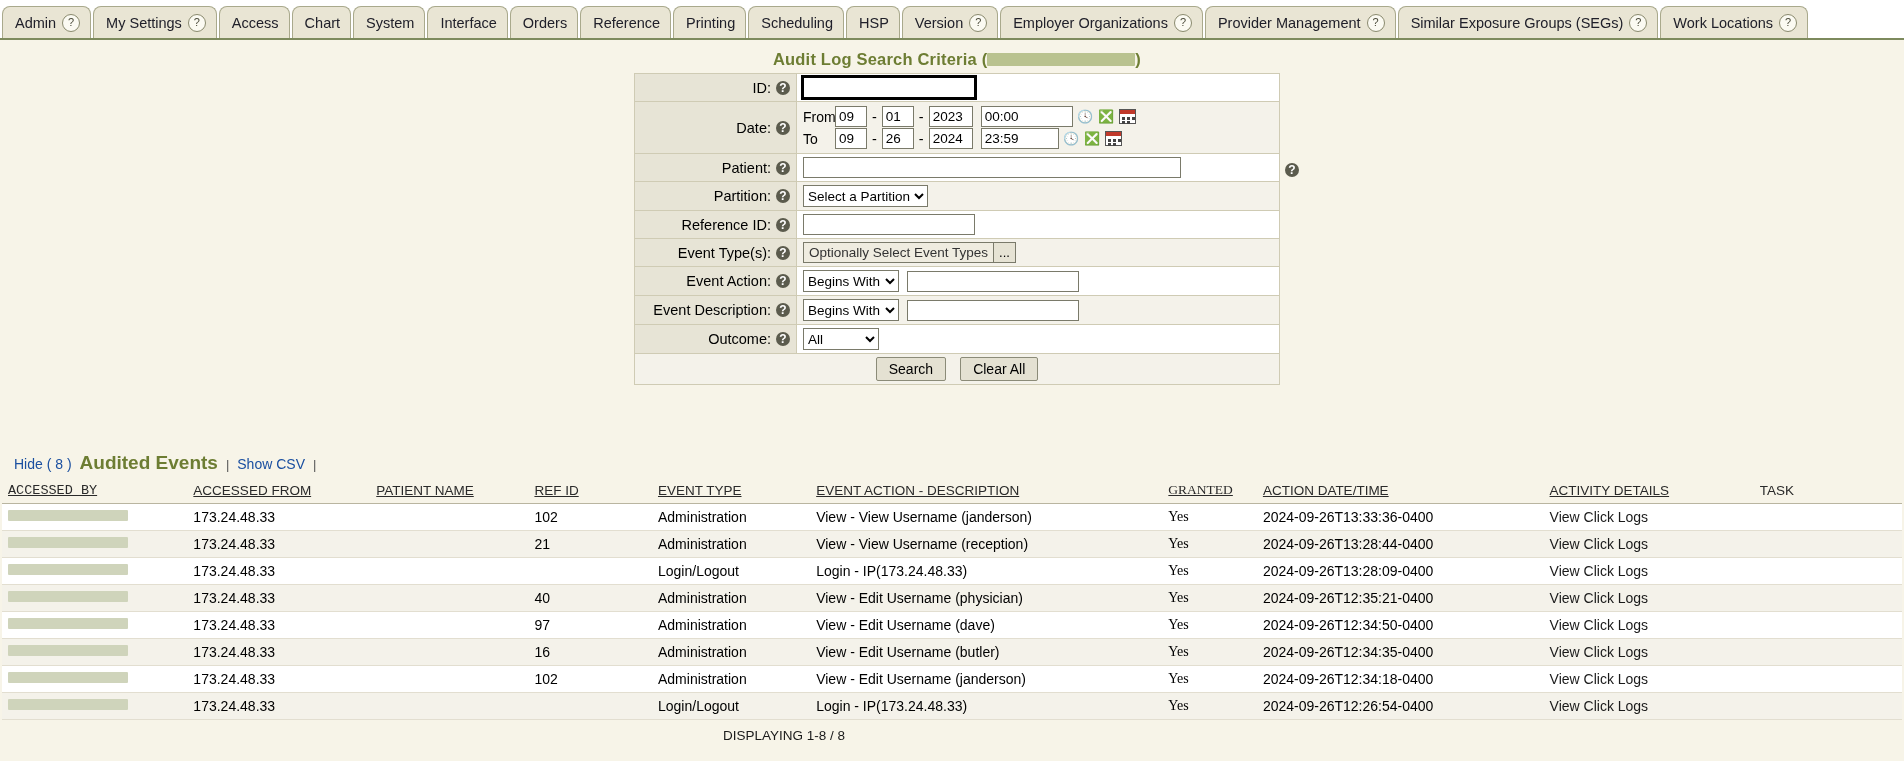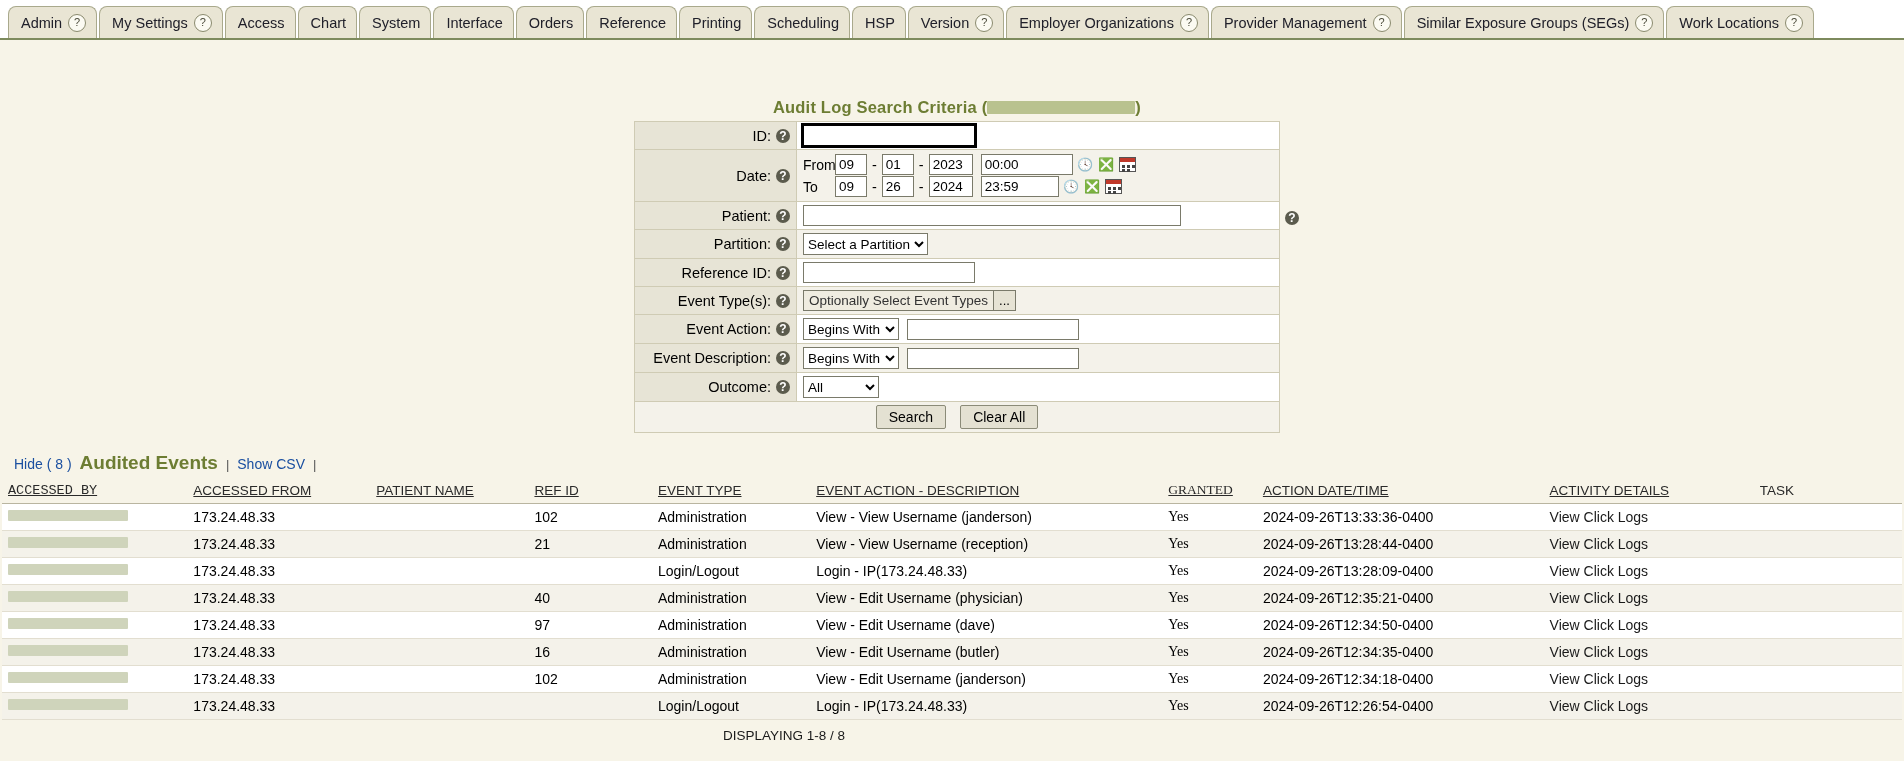--- a/index.html
+++ b/index.html
@@ -14,21 +14,21 @@
   }
 
   
   .tabbar {
     position: relative;
     height: 40px;
     background: #ffffff;
     border-bottom: 2px solid #7d8a5d;
     display: flex;
     align-items: flex-end;
-    padding-left: 8px;
+    padding-left: 2px;
     overflow: hidden;
   }
   .tab {
     position: relative;
     height: 32px;
     display: flex;
     align-items: center;
     gap: 6px;
     padding: 0 10px 0 12px;
     margin-right: 2px;
@@ -60,21 +60,20 @@
     height: 721px;
     background: #f7f4e8;
   }
 
   
   .criteria {
     position: absolute;
     left: 634px;
     top: 10px;
     width: 646px;
-    margin-top: 48px;
   }
   .criteria-title {
     text-align: center;
     color: #6d7d33;
     font-weight: bold;
     font-size: 16.5px;
     padding-bottom: 4px;
     letter-spacing: .2px;
   }
   .criteria-title .redacted {

